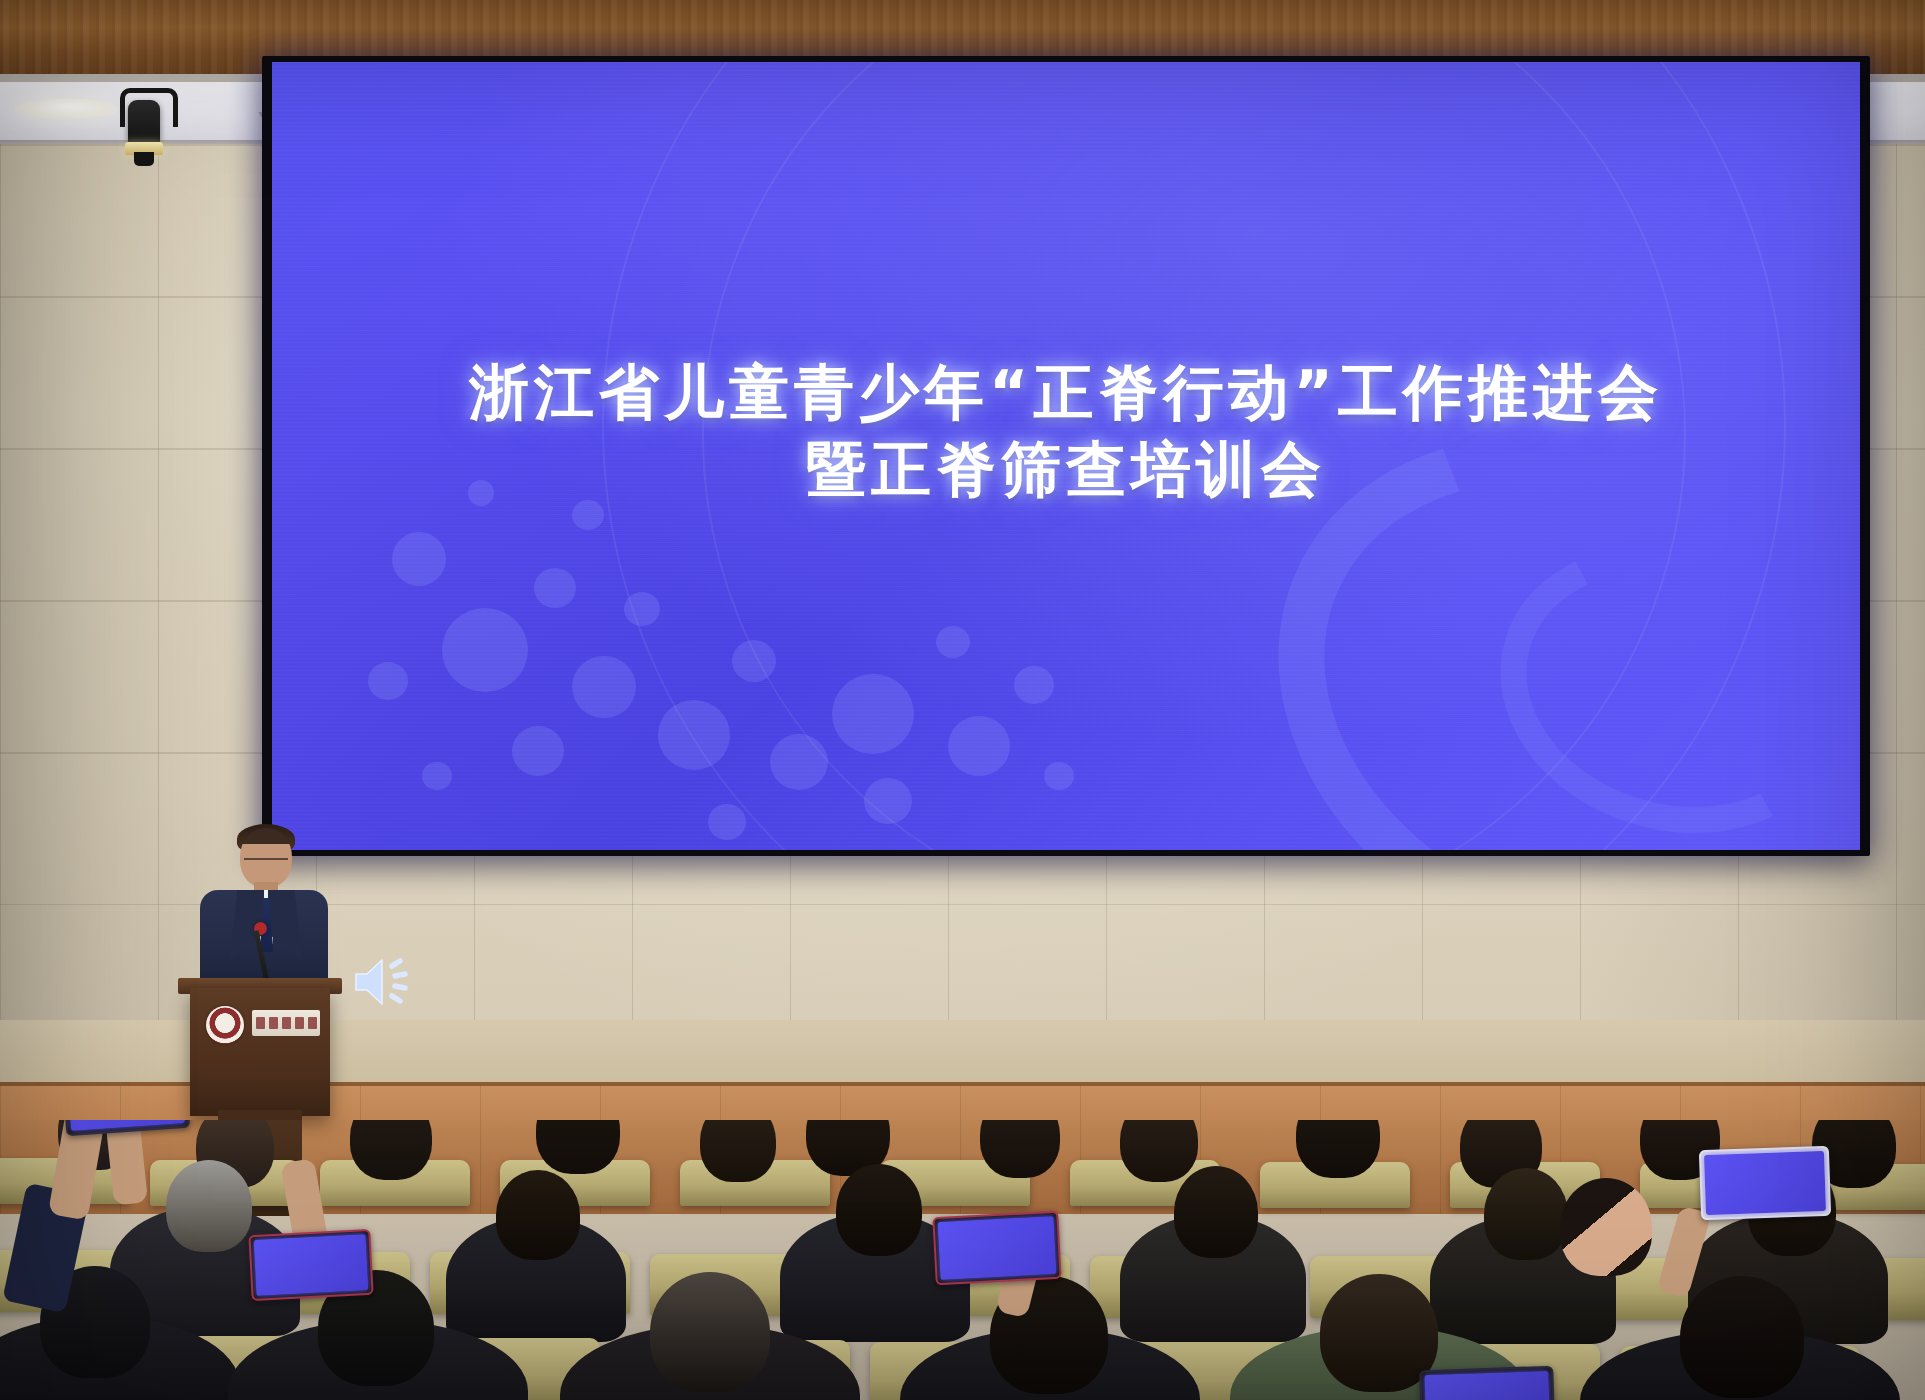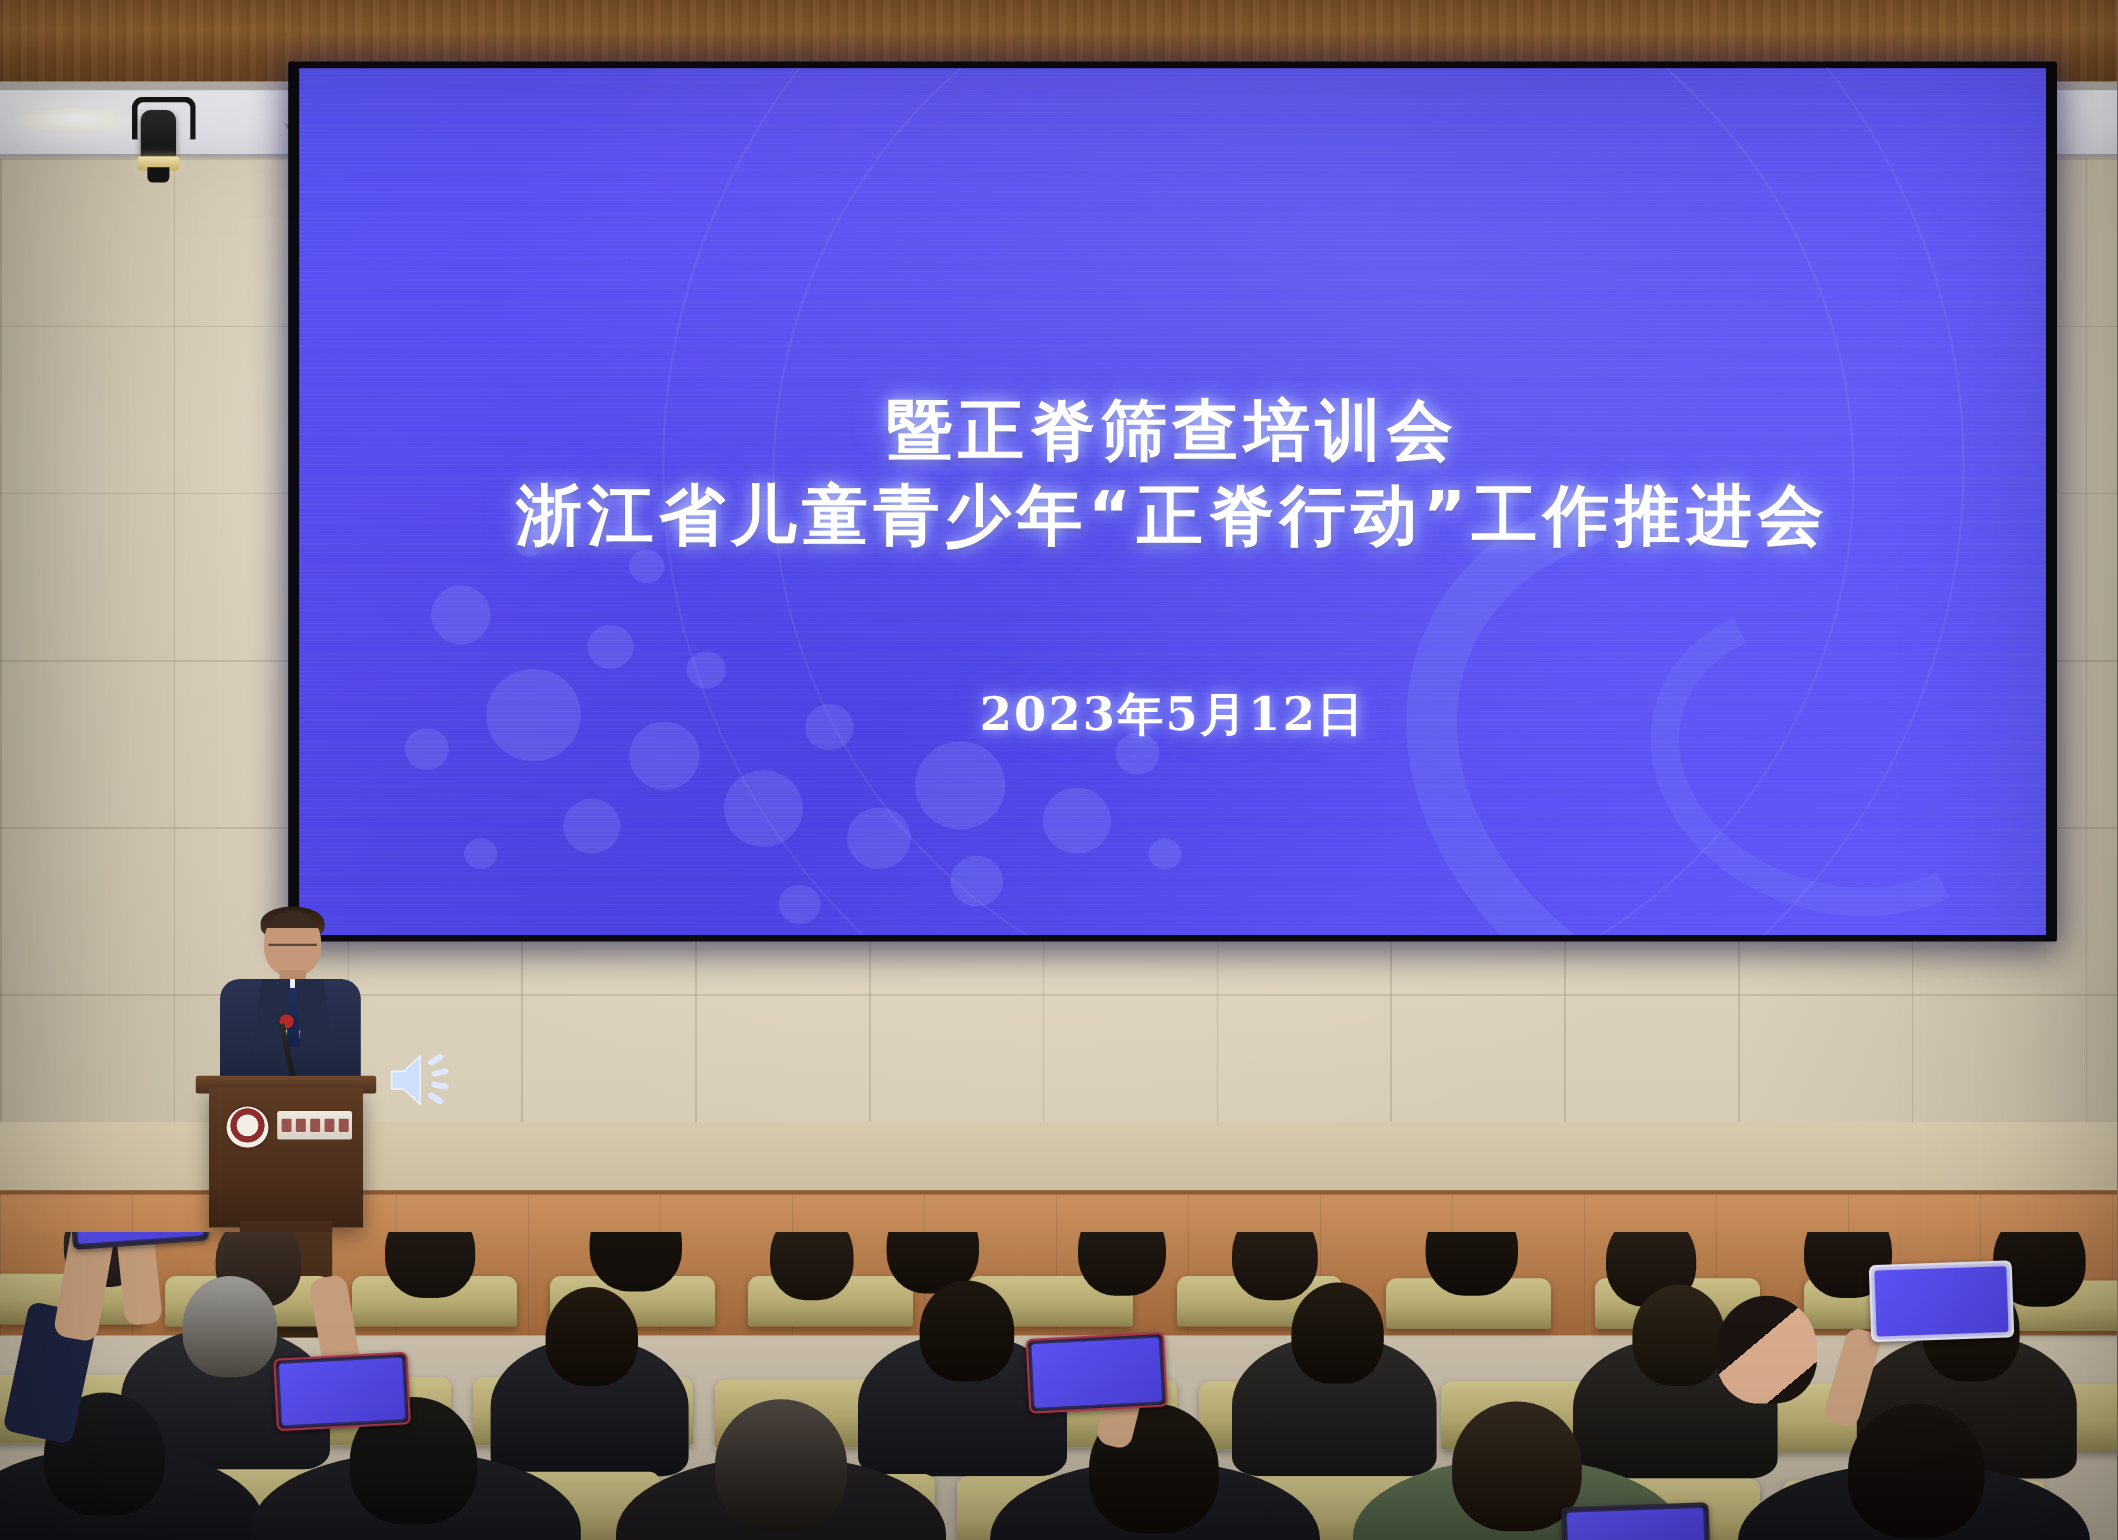--- a/index.html
+++ b/index.html
@@ -242,25 +242,24 @@
     <div class="bubble" style="left:772px;top:700px;width:30px;height:28px;"></div>
     <div class="bubble" style="left:96px;top:600px;width:40px;height:38px;"></div>
     <div class="bubble" style="left:150px;top:700px;width:30px;height:28px;"></div>
 
     <div class="swoosh"></div>
     <div class="swoosh2"></div>
     <div class="screen-scan"></div>
 
     <div class="slide-body">
       <div class="title-wrap">
+        <div class="slide-title">浙江省儿童青少年“正脊行动”工作推进会</div>
         <div class="slide-title">暨正脊筛查培训会</div>
-        <div class="slide-title">浙江省儿童青少年“正脊行动”工作推进会</div>
       </div>
       <div class="meta-wrap">
-        <div class="slide-date">2023年5月12日</div>
       </div>
     </div>
   </div>
 
   <svg class="spk-icon" viewBox="0 0 64 60">
     <g fill="#cfe0ff" stroke="#eaf2ff" stroke-width="1.5" stroke-linejoin="round">
       <path d="M4 22 h11 L30 8 v44 L15 38 H4 Z"></path>
     </g>
     <g stroke="#dbe8ff" stroke-width="5.5" stroke-linecap="round" fill="none">
       <line x1="40" y1="14" x2="48" y2="9"></line>

